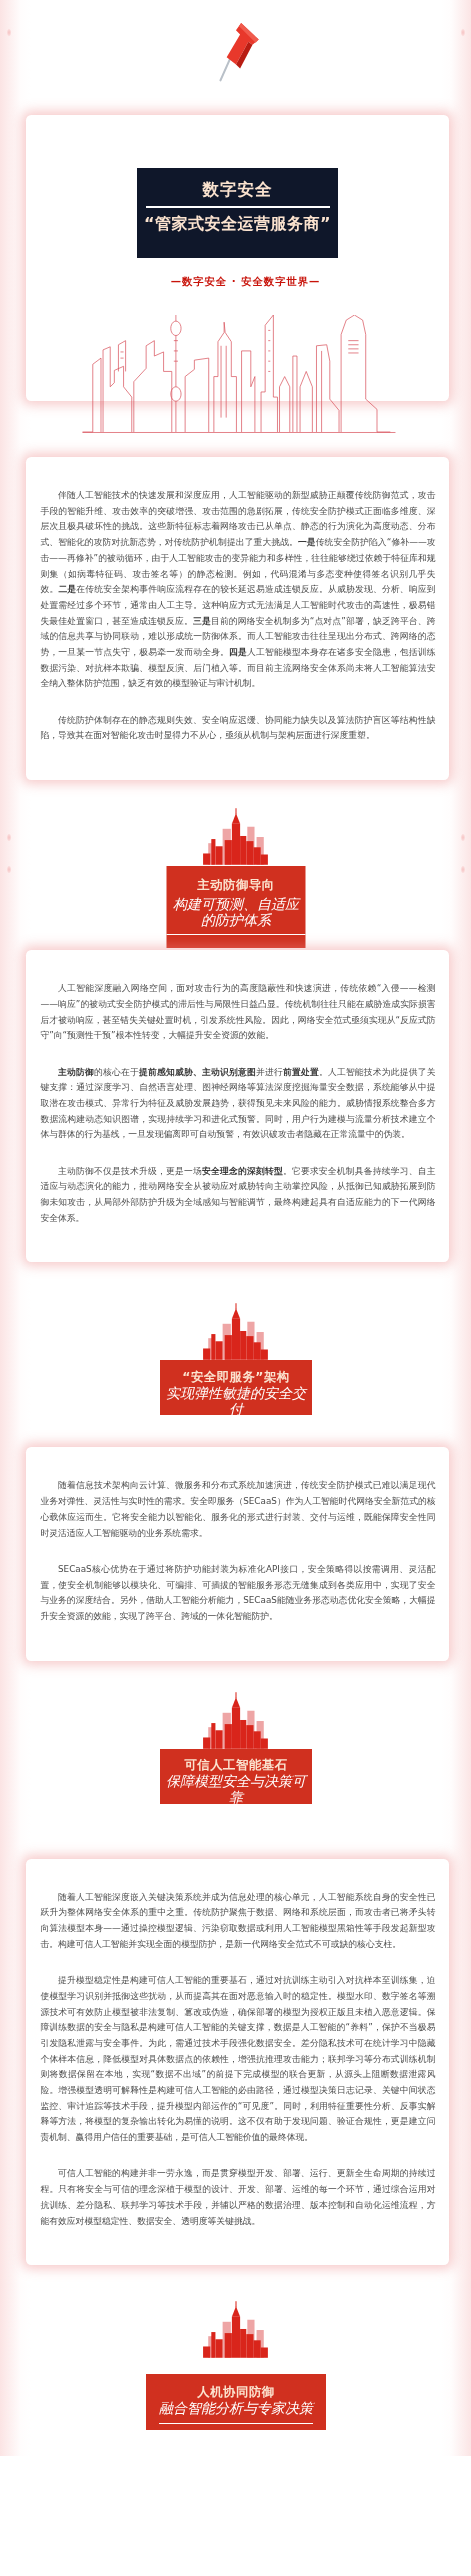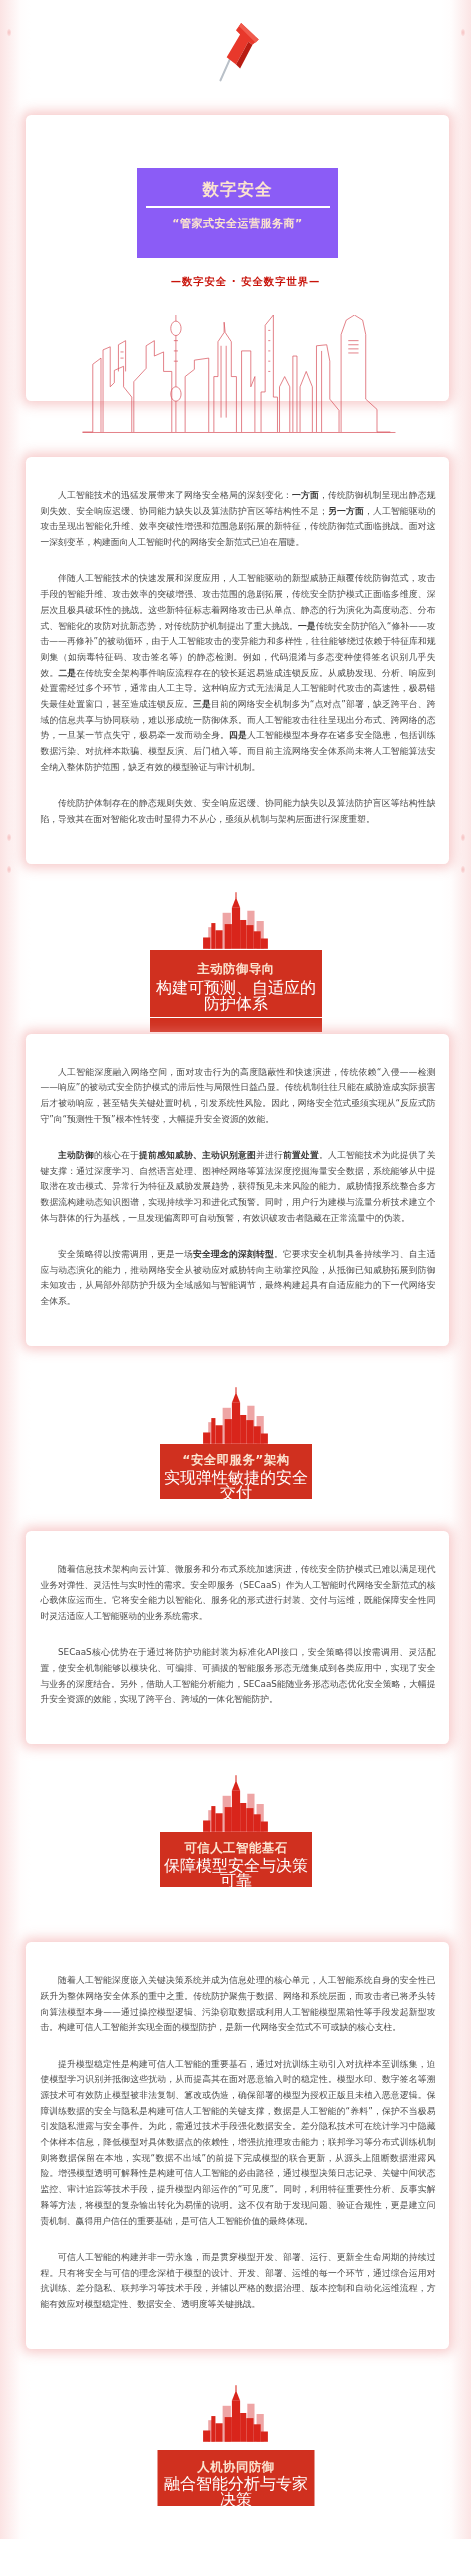--- a/index.html
+++ b/index.html
@@ -48,41 +48,41 @@
     margin-top: 78px;
     height: 156px;
     padding-top: 0;
   }
   .hero-card { margin-top: 0; }
   .hero-spacer { height: 78px; }
   .hero-title-box {
     position: absolute;
     left: 111px; top: 53px;
     width: 201px; height: 90px;
-    background: #8b5cf6;
+    background: #0f172a;
     text-align: center;
     box-sizing: border-box;
   }
   .hero-title-1 {
     font-family: "DejaVu Sans", sans-serif;
     font-weight: bold;
     font-size: 16.5px;
     color: #fbe3cf;
     letter-spacing: 1px;
     padding-top: 12.4px;
     line-height: 20.6px;
   }
   .hero-rule {
     width: 184px; height: 2.1px;
     background: #ffffff;
     margin: 5.2px auto 0;
   }
   .hero-title-2 {
     font-weight: bold;
-    font-size: 11px;
+    font-size: 16px;
     color: #fbe3cf;
     line-height: 23px;
     margin-top: 4.1px;
     letter-spacing: 0.5px;
   }
   .hero-slogan {
     position: absolute;
     left: 16px; right: 0; top: 160px;
     text-align: center;
     font-weight: bold;
@@ -134,26 +134,27 @@
   }
   .badge-title {
     font-weight: bold;
     font-size: 12.4px;
     color: #fbe3cf;
     line-height: 16.5px;
     letter-spacing: 0.5px;
   }
   .badge-sub {
     display: inline-block;
-    font-size: 16px;
+    font-size: 14px;
     color: #ffffff;
     line-height: 15.5px;
     padding-bottom: 6px;
     border-bottom: 1.5px solid #ffffff;
     margin-top: 3.1px;
+    font-style: italic;
   }
 </style>
 </head>
 <body>
 
 <div class="page">
 
   <div class="petal left" style="top:29px"></div>
   <div class="petal right" style="top:29px"></div>
   <div class="petal left" style="top:834px"></div>
@@ -191,21 +192,20 @@
         <path d="M384 228 L384 140 L394 120 L404 140 L404 228 M410 228 L410 80 L418 80 L418 228"></path>
         <path d="M424 228 L424 140 L436 110 L448 140 L448 228 M456 228 L456 60 L476 58 L482 90 L482 164 L500 186 L500 228 M466 70 L466 228"></path>
         <path d="M504 228 L504 38 L514 10 L530 0 L546 10 L552 38 L552 164 L574 184 L574 228 L600 228 M518 50 L538 50 M518 58 L538 58 M518 66 L538 66 M518 74 L538 74"></path>
         <path d="M0 229 L610 229"></path>
       </svg>
     </div>
   </div>
 
   <div style="height:56px"></div>
   <div class="card text-card">
-    <p><span>人工智能技术的迅猛发展带来了网络安全格局的深刻变化：</span><b>一方面</b><span>，传统防御机制呈现出静态规则失效、安全响应迟缓、协同能力缺失以及算法防护盲区等结构性不足；</span><b>另一方面</b><span>，人工智能驱动的攻击呈现出智能化升维、效率突破性增强和范围急剧拓展的新特征，传统防御范式面临挑战。面对这一深刻变革，构建面向人工智能时代的网络安全新范式已迫在眉睫。</span></p>
     <p><span>伴随人工智能技术的快速发展和深度应用，人工智能驱动的新型威胁正颠覆传统防御范式，攻击手段的智能升维、攻击效率的突破增强、攻击范围的急剧拓展，传统安全防护模式正面临多维度、深层次且极具破坏性的挑战。这些新特征标志着网络攻击已从单点、静态的行为演化为高度动态、分布式、智能化的攻防对抗新态势，对传统防护机制提出了重大挑战。</span><b>一是</b><span>传统安全防护陷入“修补——攻击——再修补”的被动循环，由于人工智能攻击的变异能力和多样性，往往能够绕过依赖于特征库和规则集（如病毒特征码、攻击签名等）的静态检测。例如，代码混淆与多态变种使得签名识别几乎失效。</span><b>二是</b><span>在传统安全架构事件响应流程存在的较长延迟易造成连锁反应。从威胁发现、分析、响应到处置需经过多个环节，通常由人工主导。这种响应方式无法满足人工智能时代攻击的高速性，极易错失最佳处置窗口，甚至造成连锁反应。</span><b>三是</b><span>目前的网络安全机制多为“点对点”部署，缺乏跨平台、跨域的信息共享与协同联动，难以形成统一防御体系。而人工智能攻击往往呈现出分布式、跨网络的态势，一旦某一节点失守，极易牵一发而动全身。</span><b>四是</b><span>人工智能模型本身存在诸多安全隐患，包括训练数据污染、对抗样本欺骗、模型反演、后门植入等。而目前主流网络安全体系尚未将人工智能算法安全纳入整体防护范围，缺乏有效的模型验证与审计机制。</span></p>
     <p><span>传统防护体制存在的静态规则失效、安全响应迟缓、协同能力缺失以及算法防护盲区等结构性缺陷，导致其在面对智能化攻击时显得力不从心，亟须从机制与架构层面进行深度重塑。</span></p>
   </div>
 
   <div class="section-head">
     <svg class="city" style="top:28px" viewBox="0 0 140 110">
       <g fill="#eea5a5">
           <rect x="16" y="68" width="12" height="42"></rect>
           <rect x="44" y="40" width="16" height="70"></rect>
           <rect x="92" y="36" width="14" height="74"></rect>
@@ -218,29 +218,29 @@
           <rect x="48" y="62" width="14" height="48"></rect>
           <rect x="62" y="30" width="16" height="80"></rect>
           <polygon points="62,30 70,10 78,30"></polygon>
           <rect x="69" y="0" width="2" height="12"></rect>
           <rect x="78" y="54" width="12" height="56"></rect>
           <rect x="90" y="64" width="14" height="46"></rect>
           <rect x="104" y="76" width="14" height="34"></rect>
           <rect x="118" y="90" width="14" height="20"></rect>
         </g>
     </svg>
-    <div class="section-badge" style="top:86px;width:172px;height:82px;">
+    <div class="section-badge" style="top:86px;width:139px;height:82px;">
       <div class="badge-title" style="padding-top:11.3px">主动防御导向</div>
       <div class="badge-sub">构建可预测、自适应的防护体系</div>
     </div>
   </div>
   <div class="card text-card">
     <p><span>人工智能深度融入网络空间，面对攻击行为的高度隐蔽性和快速演进，传统依赖“入侵——检测——响应”的被动式安全防护模式的滞后性与局限性日益凸显。传统机制往往只能在威胁造成实际损害后才被动响应，甚至错失关键处置时机，引发系统性风险。因此，网络安全范式亟须实现从“反应式防守”向“预测性干预”根本性转变，大幅提升安全资源的效能。</span></p>
     <p><b>主动防御</b><span>的核心在于</span><b>提前感知威胁、主动识别意图</b><span>并进行</span><b>前置处置</b><span>。人工智能技术为此提供了关键支撑：通过深度学习、自然语言处理、图神经网络等算法深度挖掘海量安全数据，系统能够从中提取潜在攻击模式、异常行为特征及威胁发展趋势，获得预见未来风险的能力。威胁情报系统整合多方数据流构建动态知识图谱，实现持续学习和进化式预警。同时，用户行为建模与流量分析技术建立个体与群体的行为基线，一旦发现偏离即可自动预警，有效识破攻击者隐藏在正常流量中的伪装。</span></p>
-    <p><span>安全策略得以按需调用，更是一场</span><b>安全理念的深刻转型</b><span>。它要求安全机制具备持续学习、自主适应与动态演化的能力，推动网络安全从被动应对威胁转向主动掌控风险，从抵御已知威胁拓展到防御未知攻击，从局部外部防护升级为全域感知与智能调节，最终构建起具有自适应能力的下一代网络安全体系。</span></p>
+    <p><span>主动防御不仅是技术升级，更是一场</span><b>安全理念的深刻转型</b><span>。它要求安全机制具备持续学习、自主适应与动态演化的能力，推动网络安全从被动应对威胁转向主动掌控风险，从抵御已知威胁拓展到防御未知攻击，从局部外部防护升级为全域感知与智能调节，最终构建起具有自适应能力的下一代网络安全体系。</span></p>
   </div>
 
   <div class="section-head" style="height:185px">
     <svg class="city" style="top:41px" viewBox="0 0 140 110">
       <g fill="#eea5a5">
           <rect x="16" y="68" width="12" height="42"></rect>
           <rect x="44" y="40" width="16" height="70"></rect>
           <rect x="92" y="36" width="14" height="74"></rect>
           <rect x="110" y="56" width="14" height="54"></rect>
         </g>
@@ -316,20 +316,20 @@
           <rect x="48" y="62" width="14" height="48"></rect>
           <rect x="62" y="30" width="16" height="80"></rect>
           <polygon points="62,30 70,10 78,30"></polygon>
           <rect x="69" y="0" width="2" height="12"></rect>
           <rect x="78" y="54" width="12" height="56"></rect>
           <rect x="90" y="64" width="14" height="46"></rect>
           <rect x="104" y="76" width="14" height="34"></rect>
           <rect x="118" y="90" width="14" height="20"></rect>
         </g>
     </svg>
-    <div class="section-badge" style="top:101px;width:157px;height:56px;">
+    <div class="section-badge" style="top:109px;width:180px;height:56px;">
       <div class="badge-title" style="padding-top:9.3px">人机协同防御</div>
       <div class="badge-sub" style="margin-top:1px">融合智能分析与专家决策</div>
     </div>
   </div>
 
 </div>
 
 
 </body></html>

